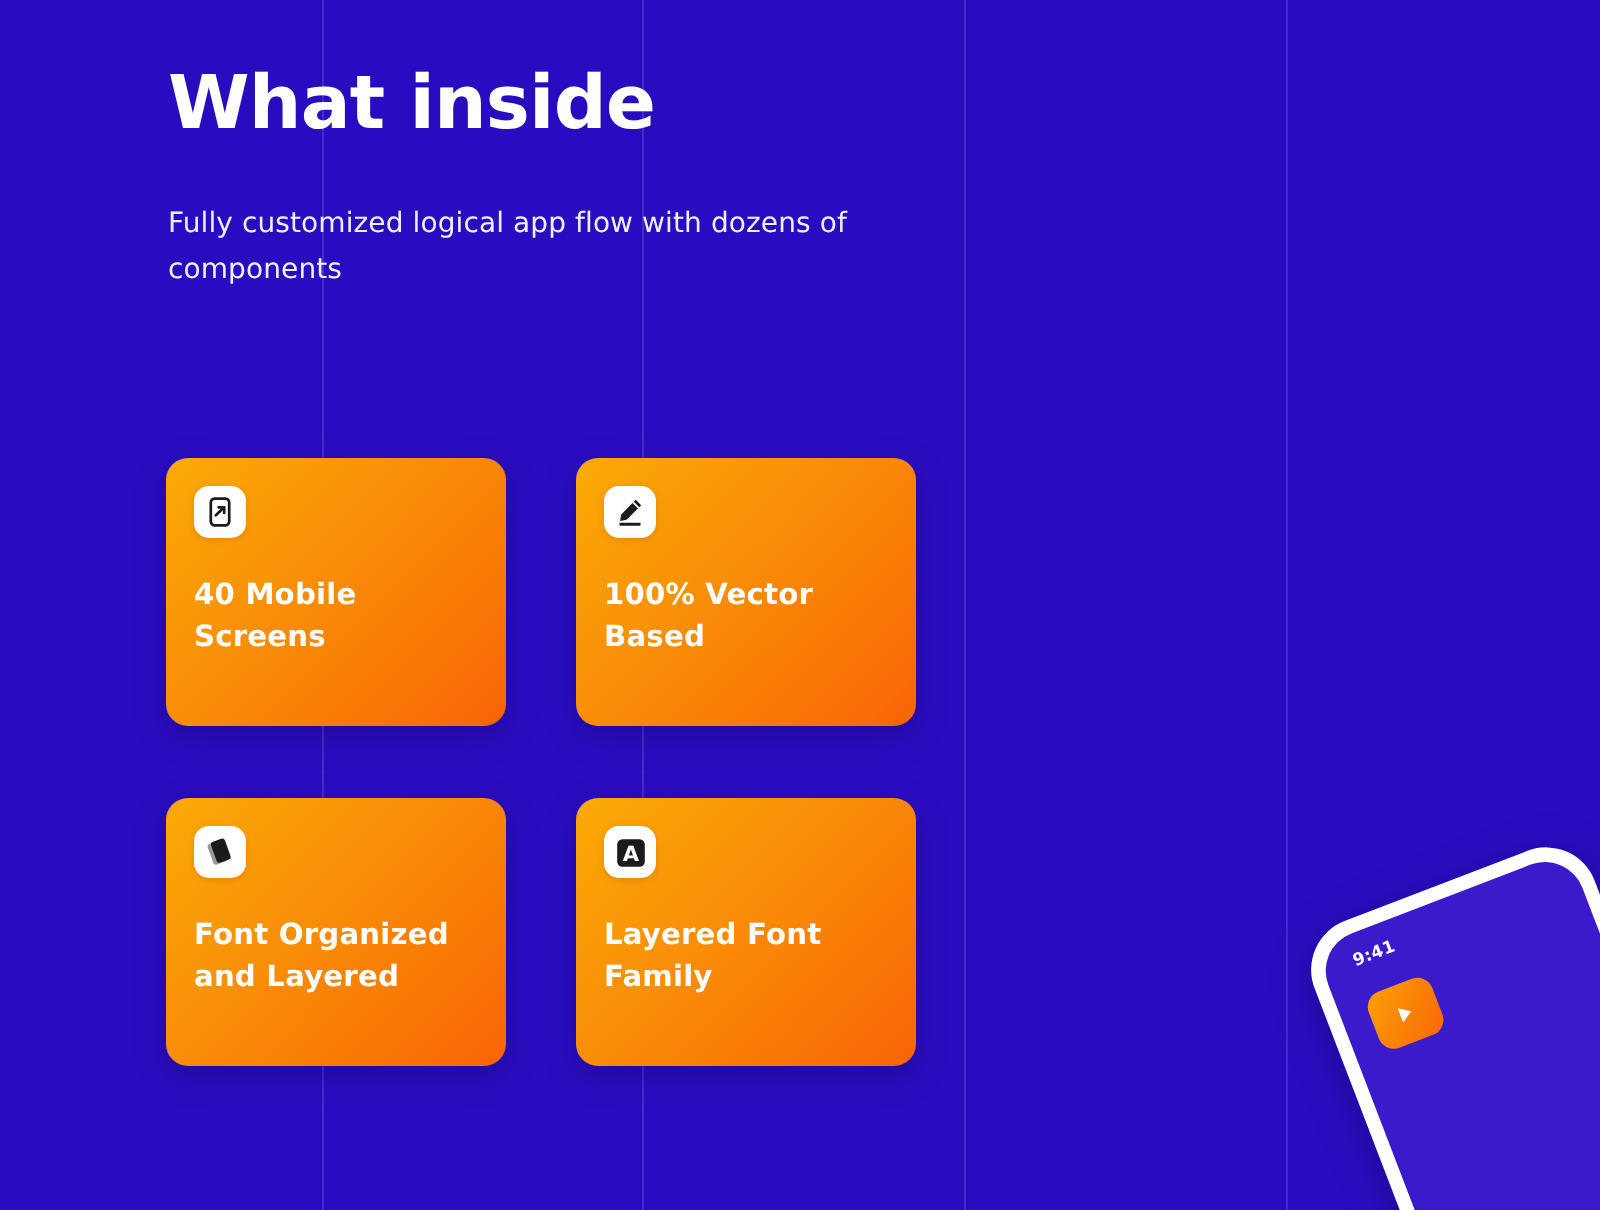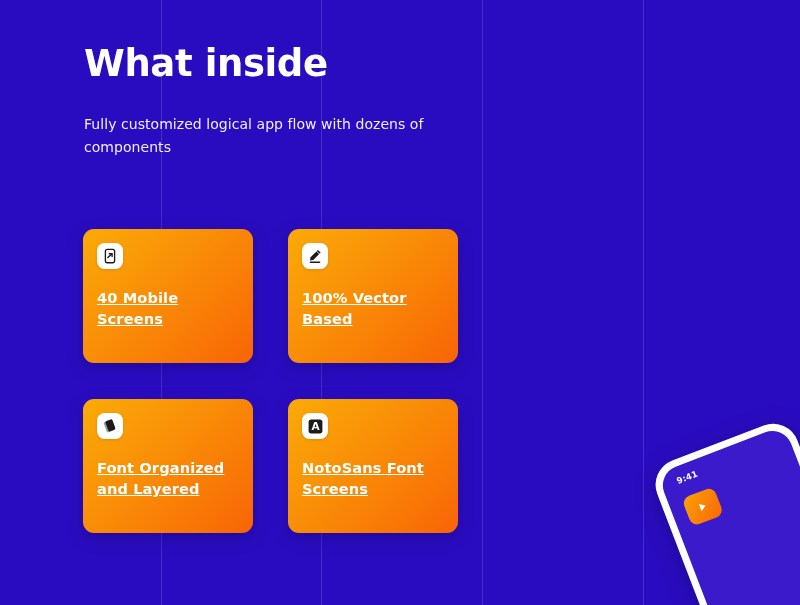--- a/index.html
+++ b/index.html
@@ -33,21 +33,21 @@
     top: 0;
     bottom: 0;
     width: 1px;
     background: rgba(255, 255, 255, 0.13);
   }
 
   
   .headings {
     position: absolute;
     left: 84px;
-    top: 44px;
+    top: 32px;
     width: 470px;
   }
   .page-title {
     margin: 0;
     font-size: 37px;
     line-height: 1.08;
     font-weight: 700;
     color: #FFFFFF;
     letter-spacing: -0.4px;
   }
@@ -97,21 +97,20 @@
   .icon-badge svg { display: block; }
 
   .card-label {
     margin: 0;
     padding-top: 19px;
     font-size: 14.6px;
     line-height: 1.42;
     font-weight: 700;
     color: #FFFFFF;
     letter-spacing: 0.1px;
-    text-decoration: underline;
   }
 
   
   .phone-mock {
     position: absolute;
     right: -36px;
     bottom: -70px;
     width: 150px;
     height: 240px;
     transform: rotate(-21deg);
@@ -209,21 +208,21 @@
       <p class="card-label">Font Organized and Layered</p>
     </div>
 
     <div class="card">
       <div class="icon-badge">
         <svg width="17" height="17" viewBox="0 0 17 17">
           <rect x="1.6" y="1.6" width="13.8" height="13.8" rx="2.6" fill="#1B1B1B"></rect>
           <text x="8.5" y="12.4" text-anchor="middle" font-family="DejaVu Sans, Liberation Sans, sans-serif" font-size="10.5" font-weight="700" fill="#FFFFFF">A</text>
         </svg>
       </div>
-      <p class="card-label">NotoSans Font Screens</p>
+      <p class="card-label">Layered Font Family</p>
     </div>
 
   </div>
 
   <div class="phone-mock">
     <div class="phone-frame"></div>
     <div class="phone-screen">
       <div class="phone-time">9:41</div>
       <div class="phone-tile">
         <svg width="14" height="14" viewBox="0 0 14 14">

